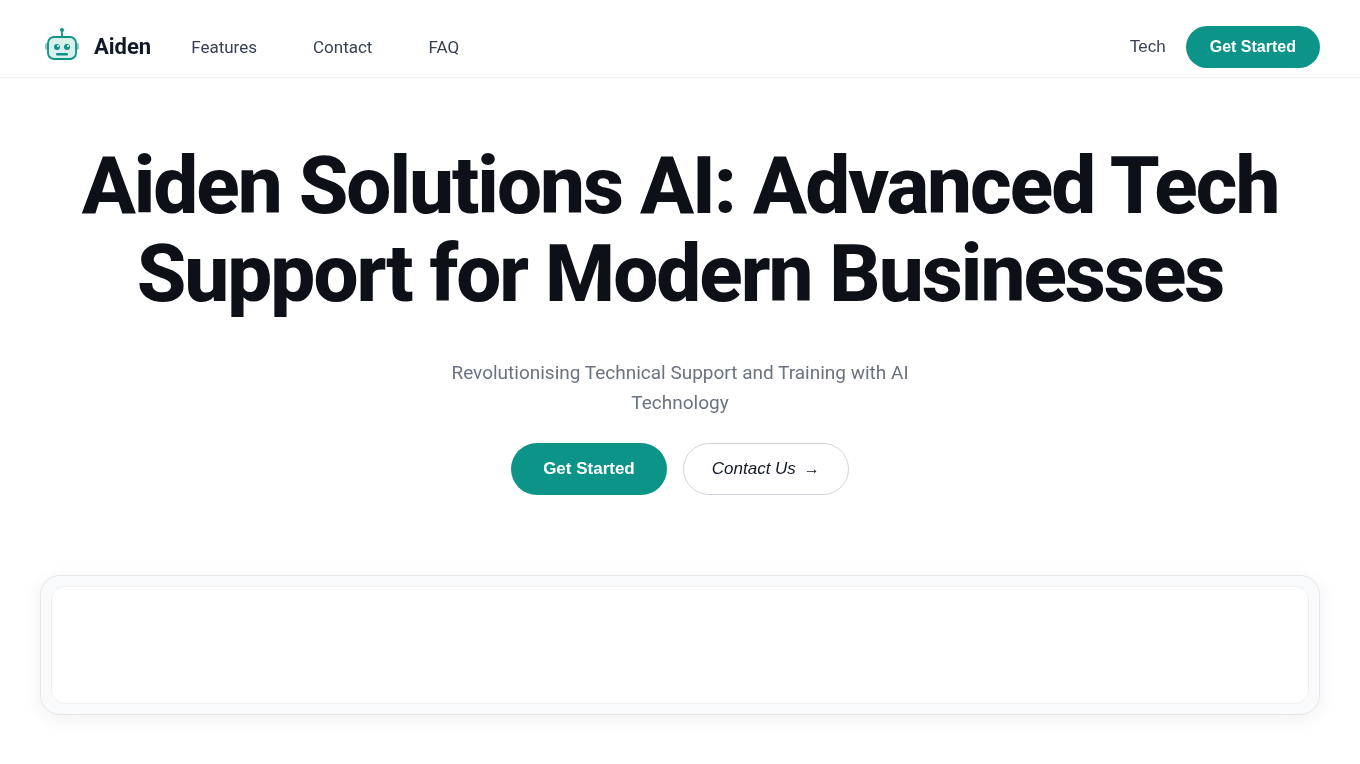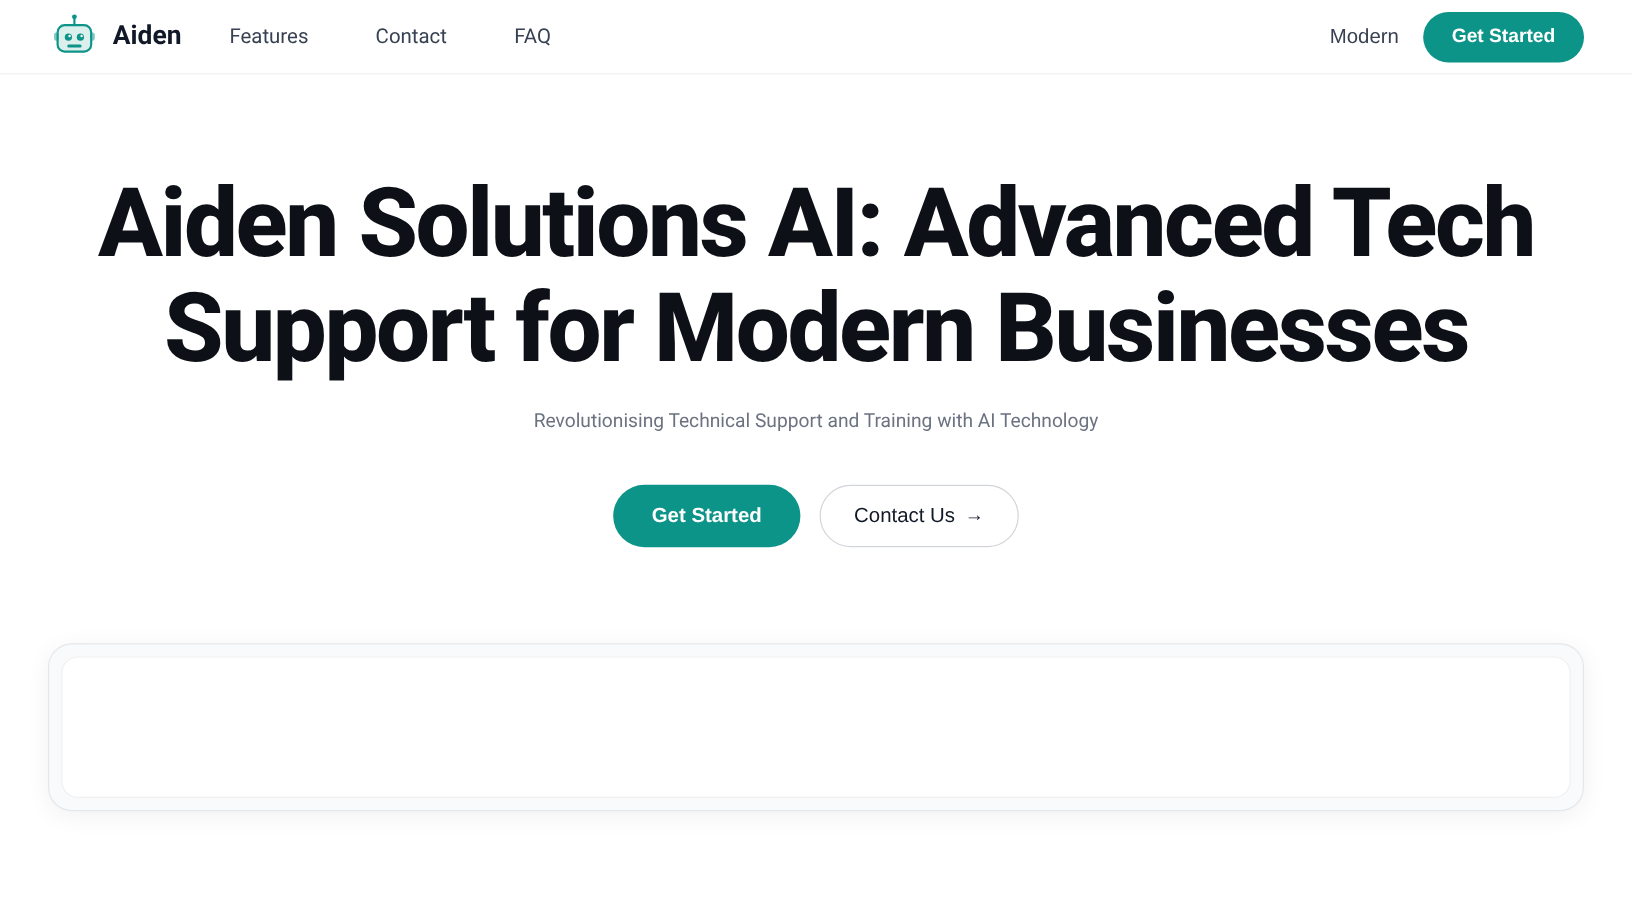--- a/index.html
+++ b/index.html
@@ -18,21 +18,21 @@
 
     
     .navbar {
       display: flex;
       align-items: center;
       justify-content: space-between;
       padding: 0 40px;
       height: 62px;
       border-bottom: 1px solid #f0f0f0;
       position: sticky;
-      top: 0;
+      top: 16px;
       background: #fff;
       z-index: 100;
     }
 
     .navbar-left {
       display: flex;
       align-items: center;
       gap: 40px;
     }
 
@@ -104,29 +104,29 @@
       padding: 80px 40px 60px;
     }
 
     .hero-title {
       font-size: 80px;
       font-weight: 800;
       line-height: 1.1;
       color: #0d1117;
       max-width: 1200px;
       letter-spacing: -2px;
-      margin-bottom: 20px;
+      margin-bottom: 40px;
     }
 
     .hero-subtitle {
-      font-size: 16px;
+      font-size: 19px;
       color: #6b7280;
       max-width: 500px;
       line-height: 1.6;
-      margin-bottom: 40px;
+      margin-bottom: 24px;
     }
 
     .hero-buttons {
       display: flex;
       align-items: center;
       gap: 16px;
     }
 
     .hero-get-started-btn {
       background: #0d9488;
@@ -144,20 +144,21 @@
       color: #111827;
       border: 1.5px solid #d1d5db;
       border-radius: 30px;
       padding: 15px 28px;
       font-size: 17px;
       font-weight: 500;
       cursor: pointer;
       display: flex;
       align-items: center;
       gap: 8px;
+      font-style: italic;
     }
 
     .arrow-icon {
       font-size: 16px;
     }
 
     
     .preview-section {
       padding: 20px 40px 0;
       display: flex;
@@ -214,21 +215,21 @@
     </div>
 
     <nav class="nav-links">
       <a class="nav-link">Features</a>
       <a class="nav-link">Contact</a>
       <a class="nav-link">FAQ</a>
     </nav>
   </div>
 
   <div class="navbar-right">
-    <button class="login-btn">Modern</button>
+    <button class="login-btn">Tech</button>
     <button class="get-started-btn-nav">Get Started</button>
   </div>
 </nav>
 
 <section class="hero">
   <h1 class="hero-title">Aiden Solutions AI: Advanced Tech Support for Modern Businesses</h1>
   <p class="hero-subtitle">Revolutionising Technical Support and Training with AI Technology</p>
   <div class="hero-buttons">
     <button class="hero-get-started-btn">Get Started</button>
     <button class="hero-contact-btn">

